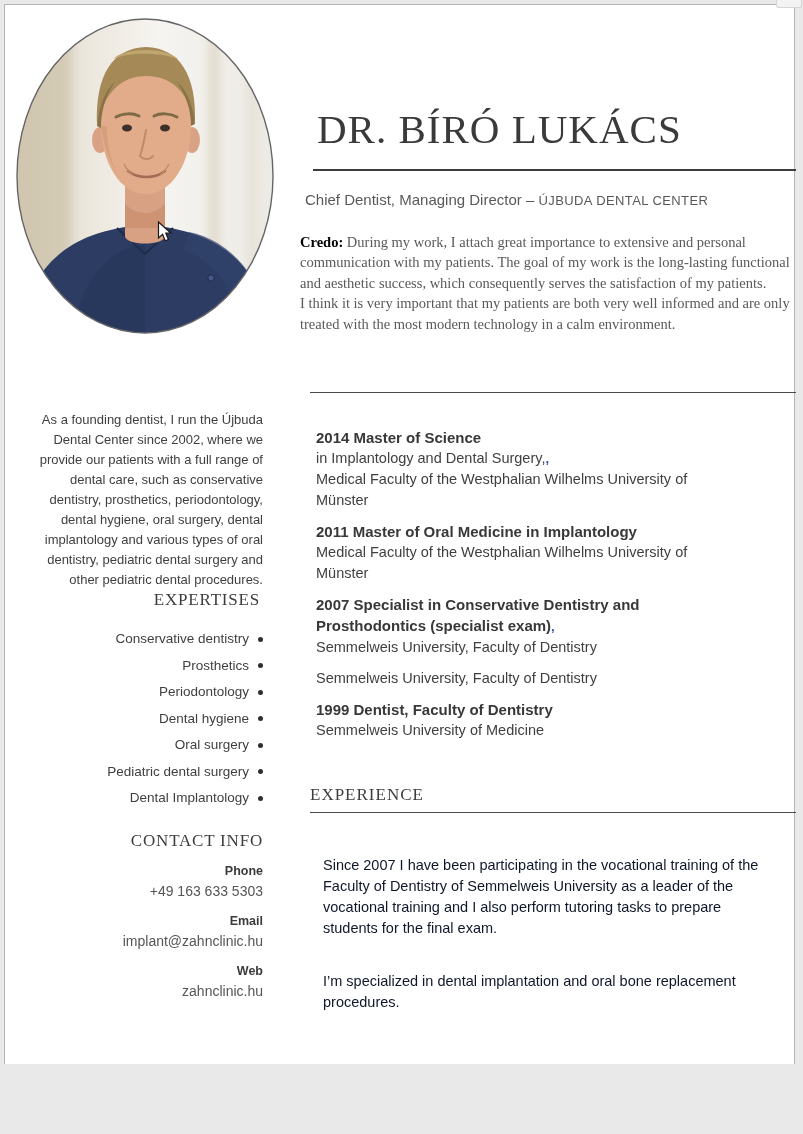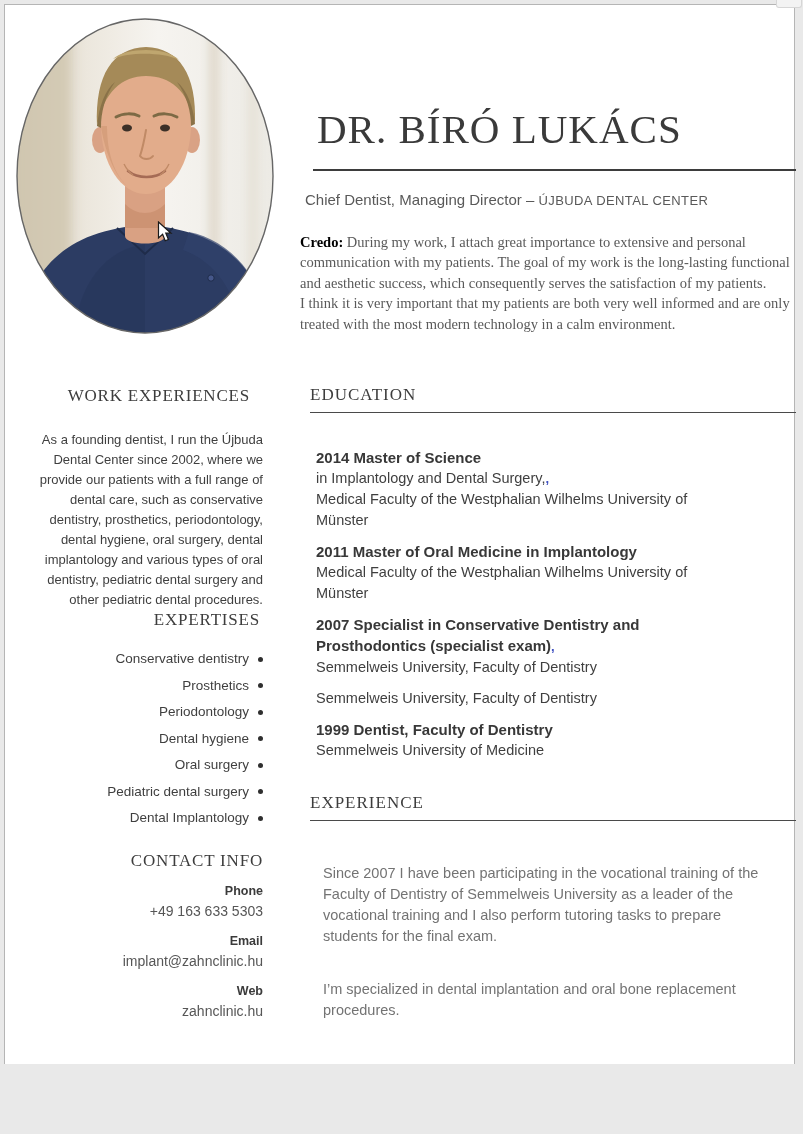--- a/index.html
+++ b/index.html
@@ -44,23 +44,23 @@
   
   .main-col { position:absolute; left:305px; top:380px; width:486px; }
   .main-h { font-family:"Liberation Serif", serif; font-size:17px; font-weight:400;
           letter-spacing:1px; color:#3d3d3d; line-height:20px; }
   .sec-rule { margin-top:7px; width:486px; height:1px; background:#4a4a4a; }
   .edu-entries { margin-top:34px; width:424px; padding-left:6px; }
   .edu-entry { margin-bottom:10px; }
   .edu-title { font-size:15px; font-weight:bold; color:#383838; line-height:21px; }
   .edu-detail { font-size:14.5px; color:#3f3f3f; line-height:21px; }
   .blue-mark { color:#3f51c1; font-weight:bold; font-size:13px; }
-  .h-experience { margin-top:32px; }
+  .h-experience { margin-top:44px; }
   .xp-paragraphs { margin-top:42px; padding-left:13px; width:465px; }
-  .xp-p { font-size:14.5px; line-height:21px; color:#737373; margin-bottom:32px; }
+  .xp-p { font-size:14.5px; line-height:21px; color:#0f172a; margin-bottom:32px; }
 
   .cursor { position:absolute; left:152px; top:216px; }
 </style>
 </head>
 <body>
 
 <div class="canvas">
   <div class="page">
 
     <svg class="photo" viewBox="0 0 264 324" aria-label="portrait">
@@ -126,21 +126,20 @@
     <div class="subtitle">
       <span class="role">Chief Dentist, Managing Director – </span><span class="org">ÚJBUDA DENTAL CENTER</span>
     </div>
     <p class="credo">
       <b>Credo:</b>
       <span>During my work, I attach great importance to extensive and personal communication with my patients. The goal of my work is the long-lasting functional and aesthetic success, which consequently serves the satisfaction of my patients.</span><br>
       <span>I think it is very important that my patients are both very well informed and are only treated with the most modern technology in a calm environment.</span>
     </p>
 
     <aside class="sidebar">
-      <h2 class="side-h h-work">WORK EXPERIENCES</h2>
       <p class="side-body">As a founding dentist, I run the Újbuda Dental Center since 2002, where we provide our patients with a full range of dental care, such as conservative dentistry, prosthetics, periodontology, dental hygiene, oral surgery, dental implantology and various types of oral dentistry, pediatric dental surgery and other pediatric dental procedures.</p>
 
       <h2 class="side-h h-expertise">EXPERTISES</h2>
       <div class="exp-list">
           <div class="exp-item"><span class="exp-text">Conservative dentistry</span><span class="dot"></span></div>
           <div class="exp-item"><span class="exp-text">Prosthetics</span><span class="dot"></span></div>
           <div class="exp-item"><span class="exp-text">Periodontology</span><span class="dot"></span></div>
           <div class="exp-item"><span class="exp-text">Dental hygiene</span><span class="dot"></span></div>
           <div class="exp-item"><span class="exp-text">Oral surgery</span><span class="dot"></span></div>
           <div class="exp-item"><span class="exp-text">Pediatric dental surgery</span><span class="dot"></span></div>
@@ -152,21 +151,20 @@
           <div class="contact-label">Phone</div>
           <div class="contact-value">+49 163 633 5303</div>
           <div class="contact-label">Email</div>
           <div class="contact-value">implant@zahnclinic.hu</div>
           <div class="contact-label">Web</div>
           <div class="contact-value">zahnclinic.hu</div>
         </div>
     </aside>
 
     <main class="main-col">
-      <h2 class="main-h">EDUCATION</h2>
       <div class="sec-rule"></div>
       <div class="edu-entries">
           <div class="edu-entry">
             <div class="edu-title">2014 Master of Science</div>
             <div class="edu-detail">in Implantology and Dental Surgery,<span class="blue-mark">,</span></div>
             <div class="edu-detail">Medical Faculty of the Westphalian Wilhelms University of Münster</div>
           </div>
           <div class="edu-entry">
             <div class="edu-title">2011 Master of Oral Medicine in Implantology</div>
             <div class="edu-detail">Medical Faculty of the Westphalian Wilhelms University of Münster</div>

